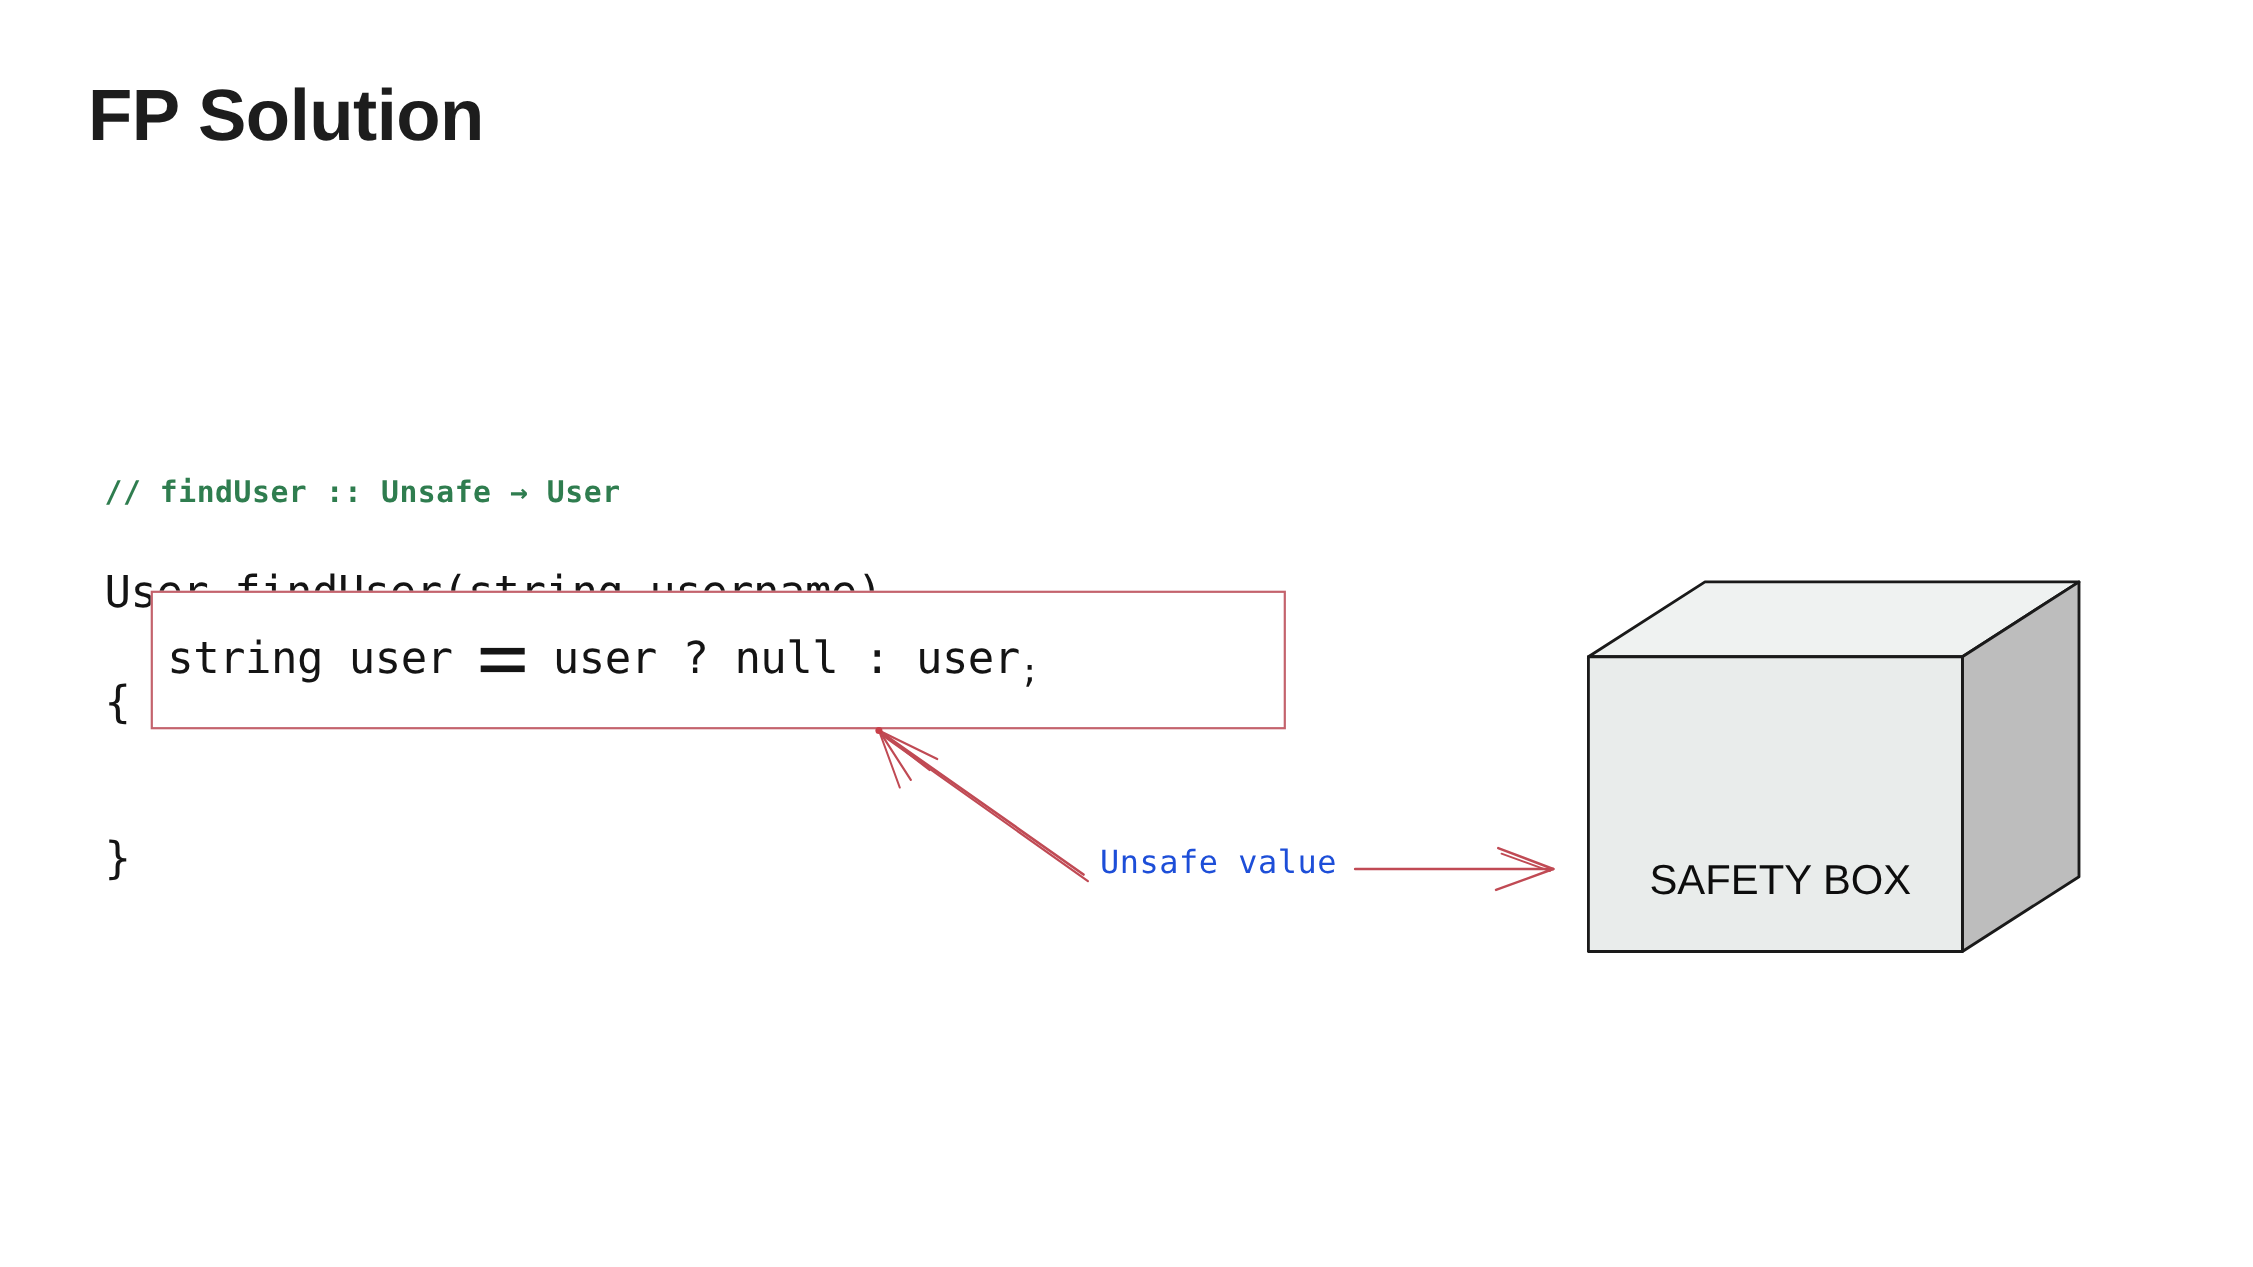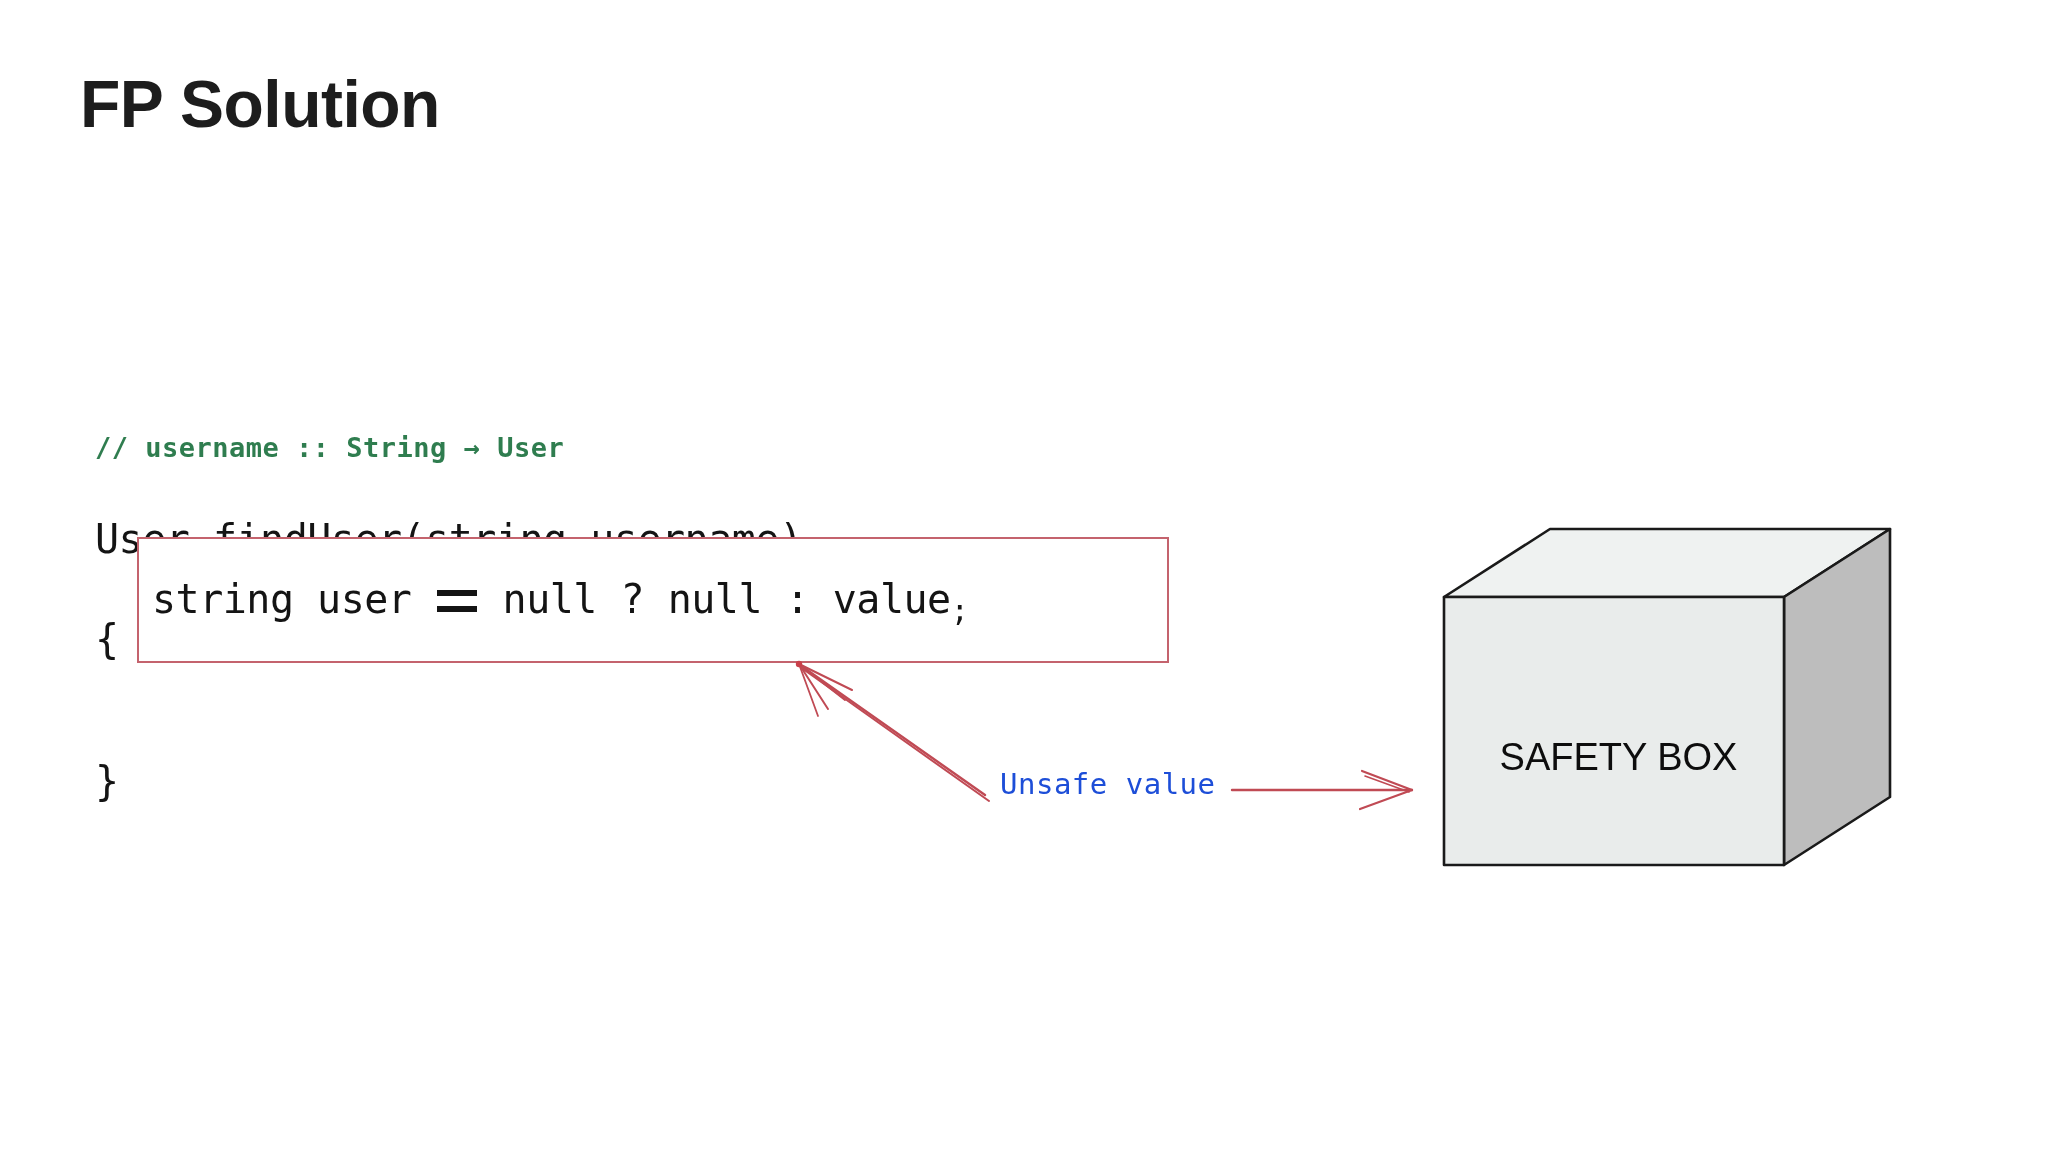--- a/index.html
+++ b/index.html
@@ -144,46 +144,46 @@
   #safety-box-cube {
     position: absolute;
     left: 1430px;
     top: 505px;
     width: 500px;
     height: 400px;
   }
   #safety-box-label {
     position: absolute;
     left: 1444px;
-    top: 736px;
+    top: 780px;
     width: 349px;
     text-align: center;
     font-family: "Liberation Sans", sans-serif;
     font-size: 38px;
     color: #0d0d0d;
     white-space: pre;
   }
 </style>
 </head>
 <body>
 
 <div id="slide">
 
   <div id="slide-title">FP Solution</div>
 
   <div id="code-block">
-    <div class="code-line" id="code-comment">// username :: String → User</div>
+    <div class="code-line" id="code-comment">// findUser :: Unsafe → User</div>
     <div class="code-line" id="code-signature">User findUser(string username)</div>
     <div class="code-line" id="code-brace-open">{</div>
     <div class="code-line" id="code-brace-close">}</div>
   </div>
 
   <div id="return-highlight-box"></div>
 
-  <div id="return-code-line"><span>string user </span><span class="eq-glyph"></span><span> null ? null : value</span><span class="semicolon">;</span></div>
+  <div id="return-code-line"><span>string user </span><span class="eq-glyph"></span><span> user ? null : user</span><span class="semicolon">;</span></div>
 
   <svg id="annotation-svg" viewBox="0 0 2048 1152" xmlns="http://www.w3.org/2000/svg">
 
     <g stroke="#c04a54" fill="none" stroke-linecap="round">
       <path d="M 985 795 L 800 665" stroke-width="2.4"></path>
       <path d="M 989 801 L 803 669" stroke-width="2.0"></path>
 
       <path d="M 799 664 L 852 690" stroke-width="2.0"></path>
       <path d="M 799 664 L 845 700" stroke-width="2.0"></path>
       <path d="M 799 664 L 828 709" stroke-width="2.0"></path>

